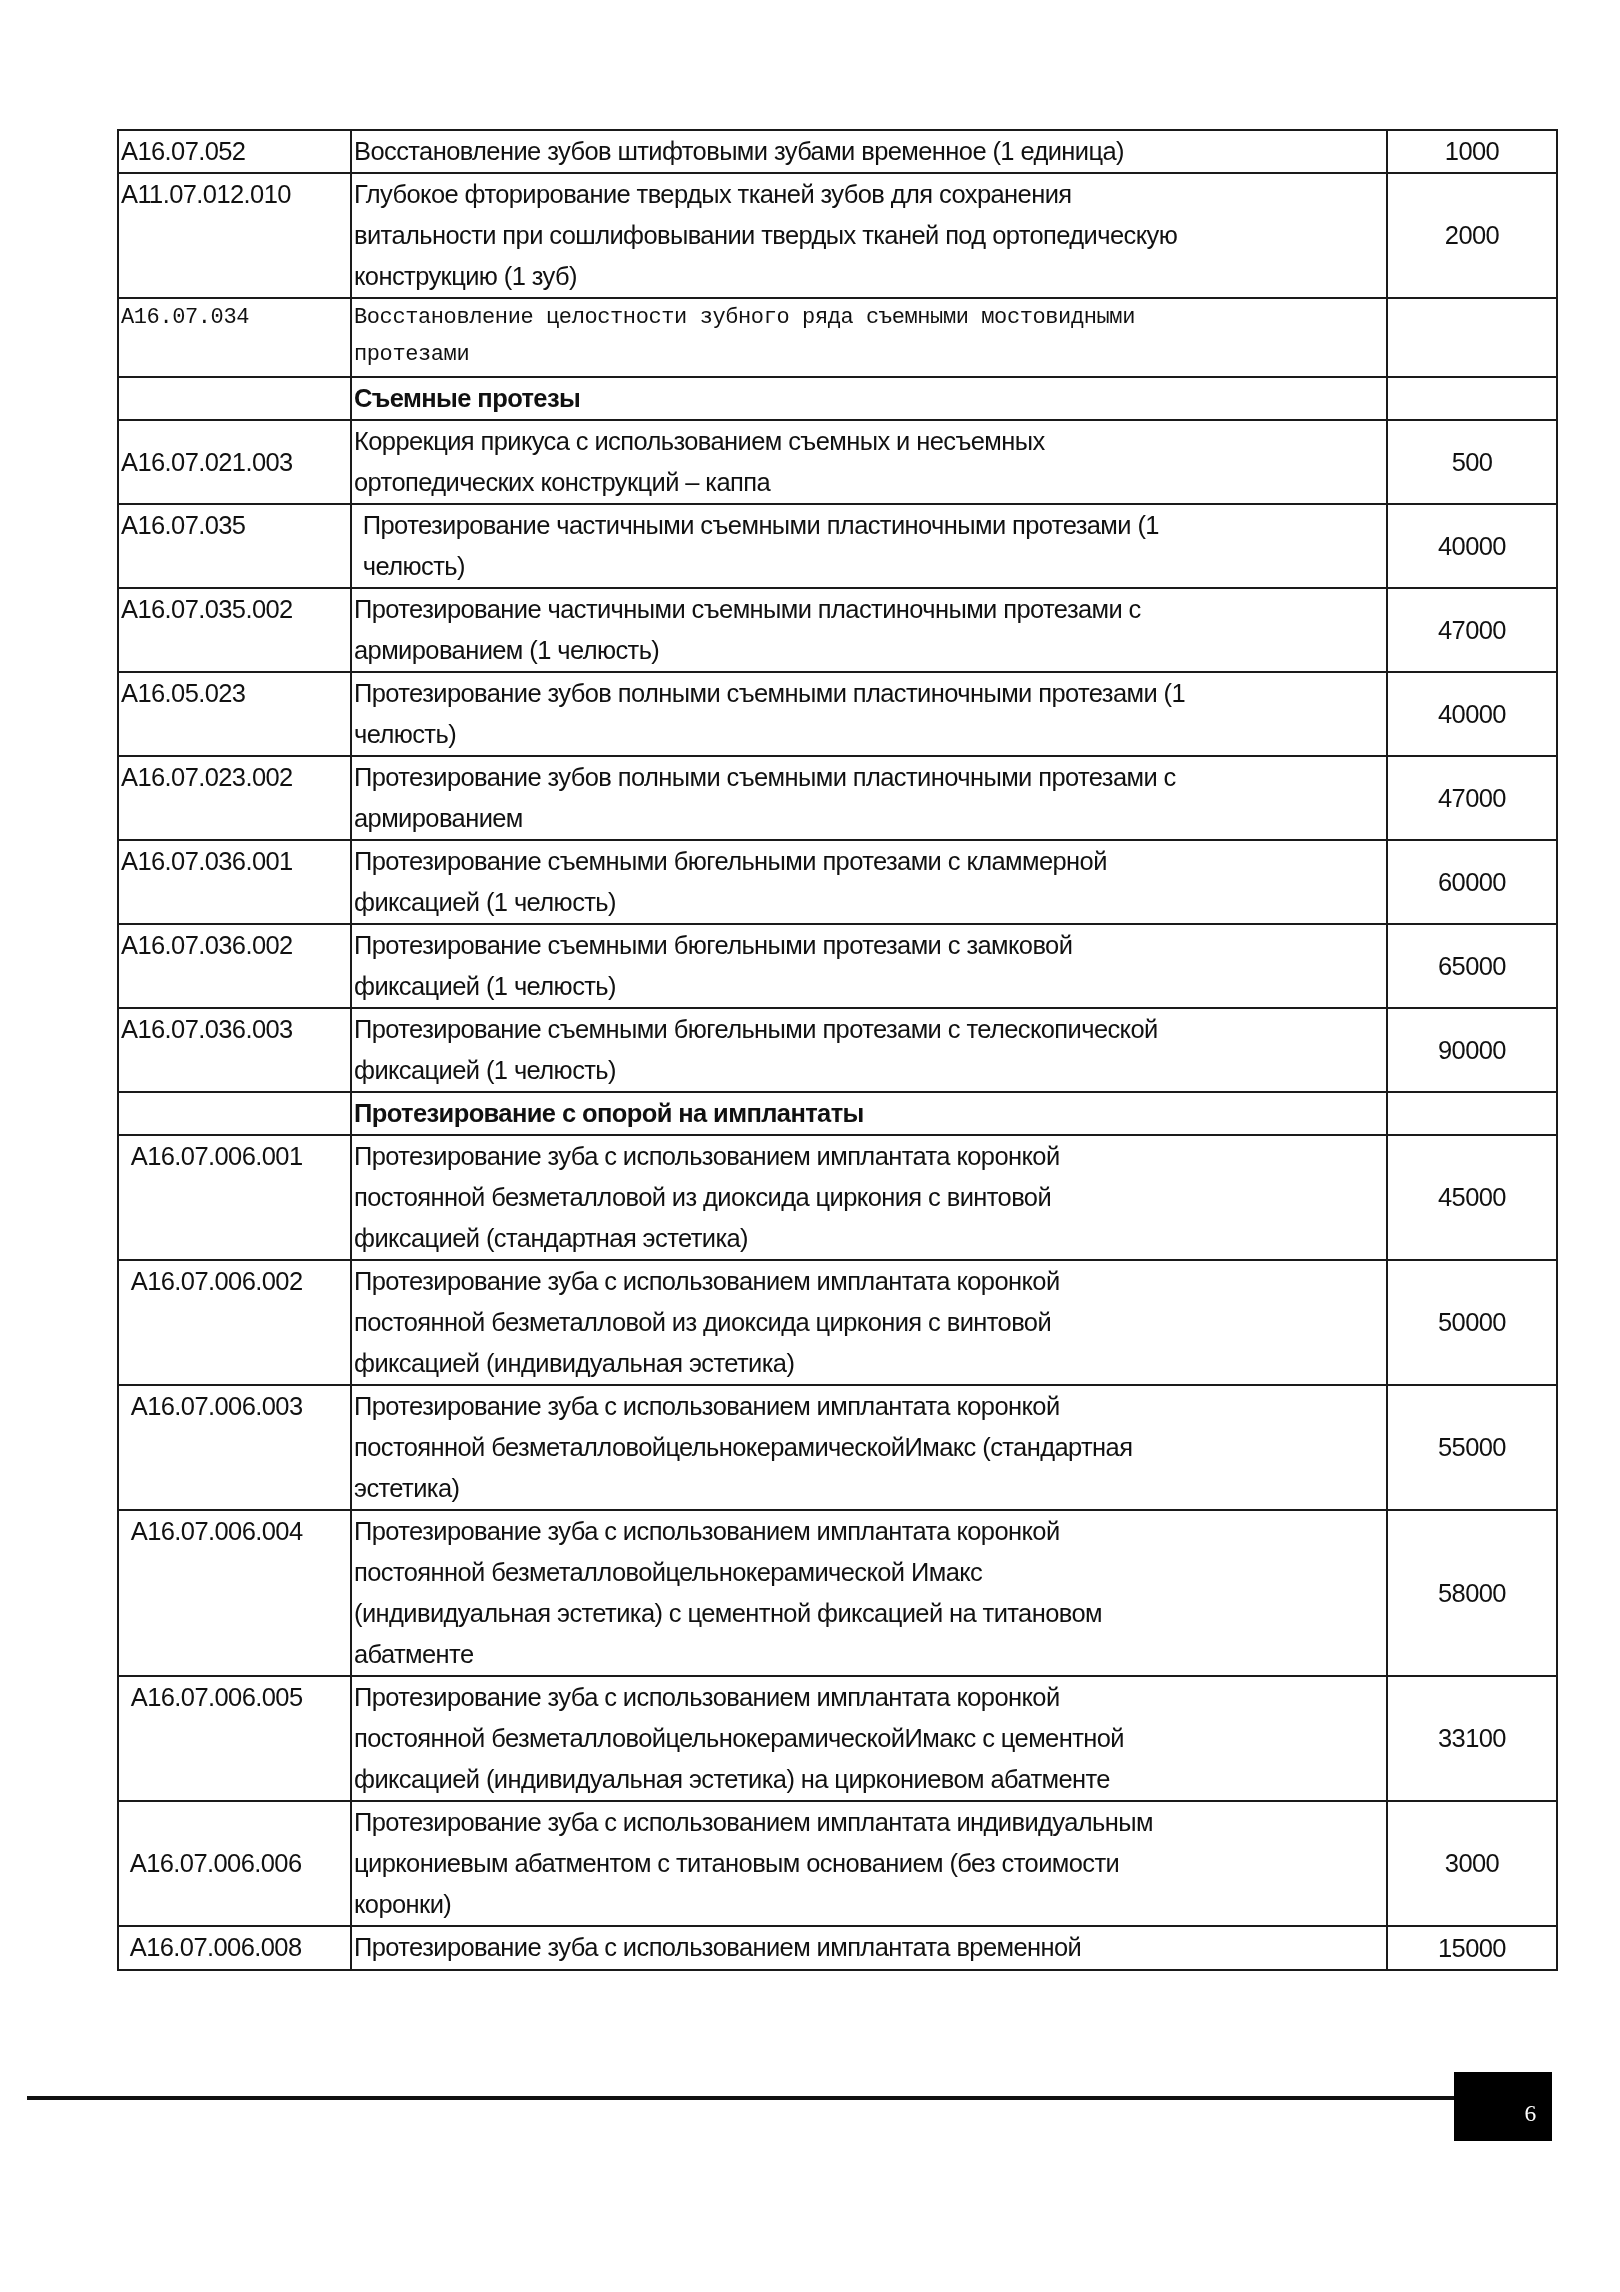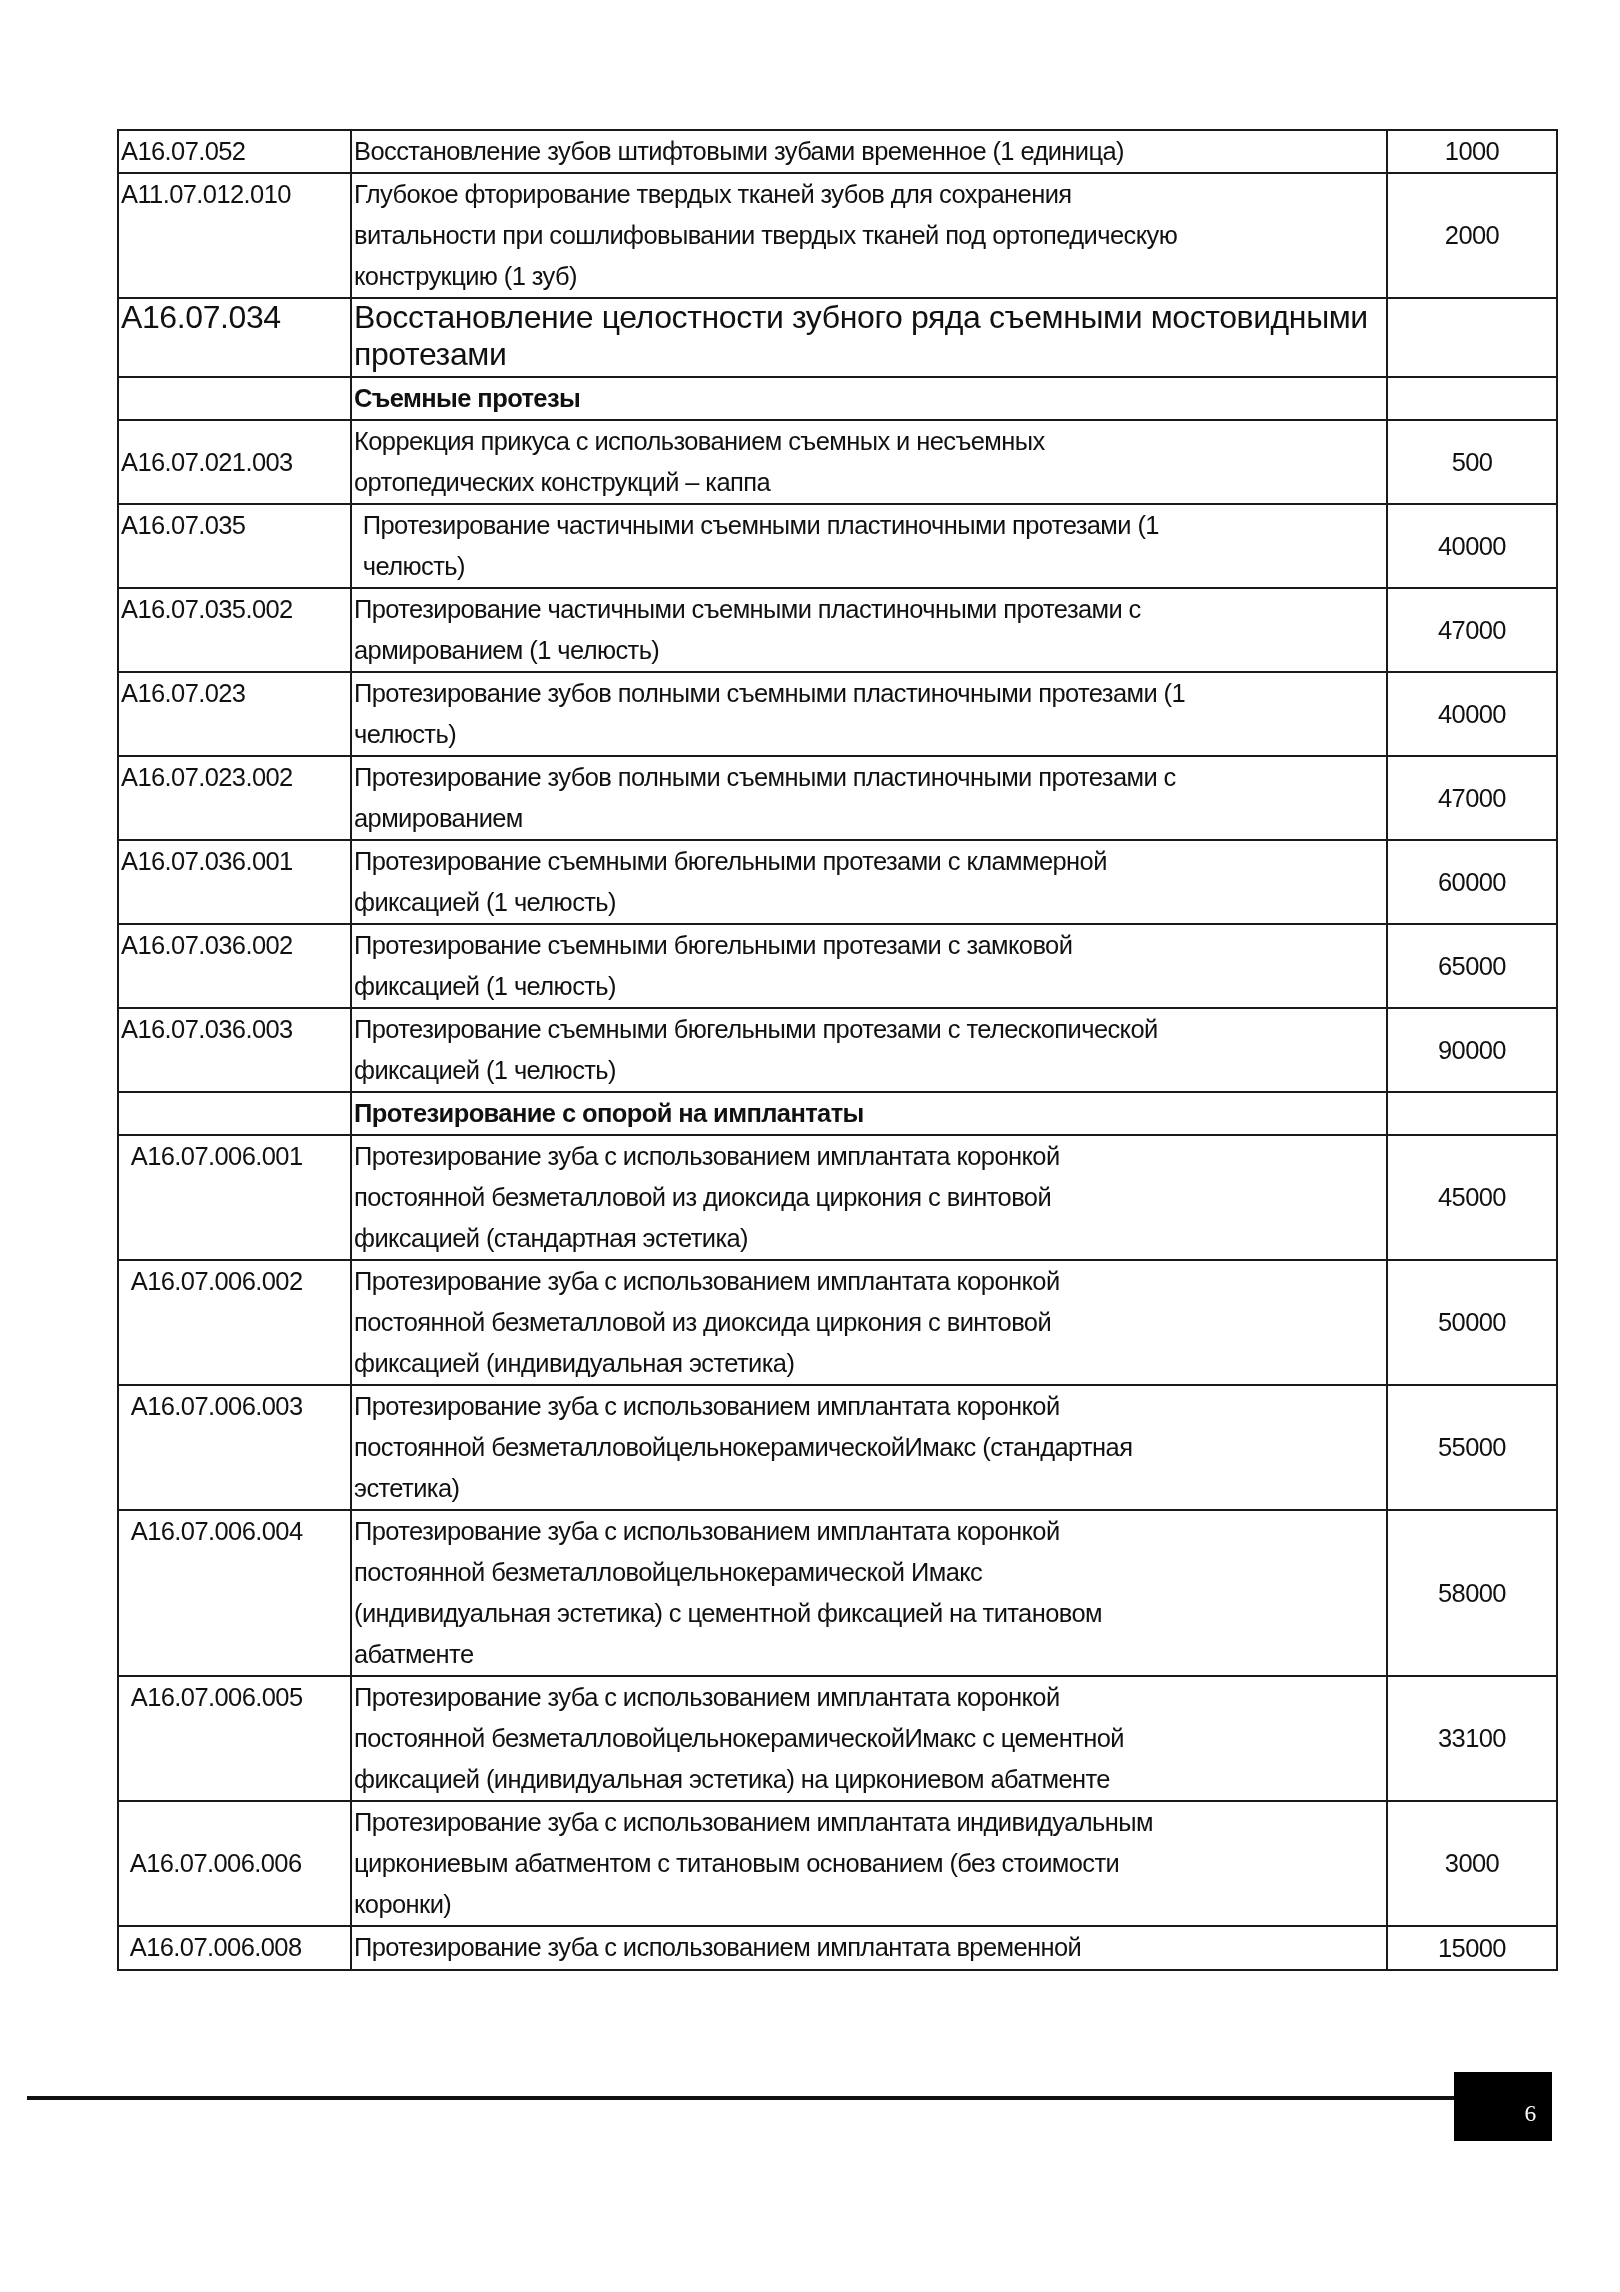--- a/index.html
+++ b/index.html
@@ -6,21 +6,21 @@
   body { width:1620px; height:2293px; position:relative; overflow:hidden; }
   .tbl { position:absolute; left:117px; top:129px; width:1439px; border-collapse:collapse; table-layout:fixed;padding-left:20px; }
   .tbl td { border:2.9px solid #1a1a1a; padding:0 2px 0 2px; vertical-align:top;
     font-family:"Liberation Sans", sans-serif; font-size:25.5px; line-height:41px; color:#111;
     white-space:pre-line; letter-spacing:-0.6px; overflow:hidden; }
   .tbl td.code { width:227px; }
   .tbl td.desc { width:1030px; }
   .tbl td.price { text-align:center; vertical-align:middle; }
   .tbl td.mid { vertical-align:middle; }
   .tbl td.indent { padding-left:11.8px; }
-  .tbl td.serif { font-family:Liberation Sans, sans-serif; font-size:32px; line-height:37px; letter-spacing:-0.4px; }
+  .tbl td.serif { font-family:Liberation Mono, monospace; font-size:22px; line-height:37px; letter-spacing:-0.4px; }
   .tbl td.bold { font-weight:bold; }
   .tbl td.sp { padding-left:10.8px; }
   .footer-line { position:absolute; left:26.5px; top:2096px; width:1431px; height:3.9px; background:#111; }
   .page-box { position:absolute; left:1454px; top:2072px; width:98px; height:69px; background:#000; }
   .page-num { position:absolute; right:15.7px; bottom:13.7px; color:#fff; font-family:"Liberation Serif", serif; font-size:23.5px; }
 </style>
 </head>
 <body>
 
 <table class="tbl">
@@ -65,21 +65,21 @@
 челюсть)</td>
       <td class="price">40000</td>
     </tr>
     <tr style="height:82px">
       <td class="code">А16.07.035.002</td>
       <td class="desc">Протезирование частичными съемными пластиночными протезами с
 армированием (1 челюсть)</td>
       <td class="price">47000</td>
     </tr>
     <tr style="height:82px">
-      <td class="code">А16.07.023</td>
+      <td class="code">А16.05.023</td>
       <td class="desc">Протезирование зубов полными съемными пластиночными протезами (1
 челюсть)</td>
       <td class="price">40000</td>
     </tr>
     <tr style="height:82px">
       <td class="code">А16.07.023.002</td>
       <td class="desc">Протезирование зубов полными съемными пластиночными протезами с
 армированием</td>
       <td class="price">47000</td>
     </tr>

